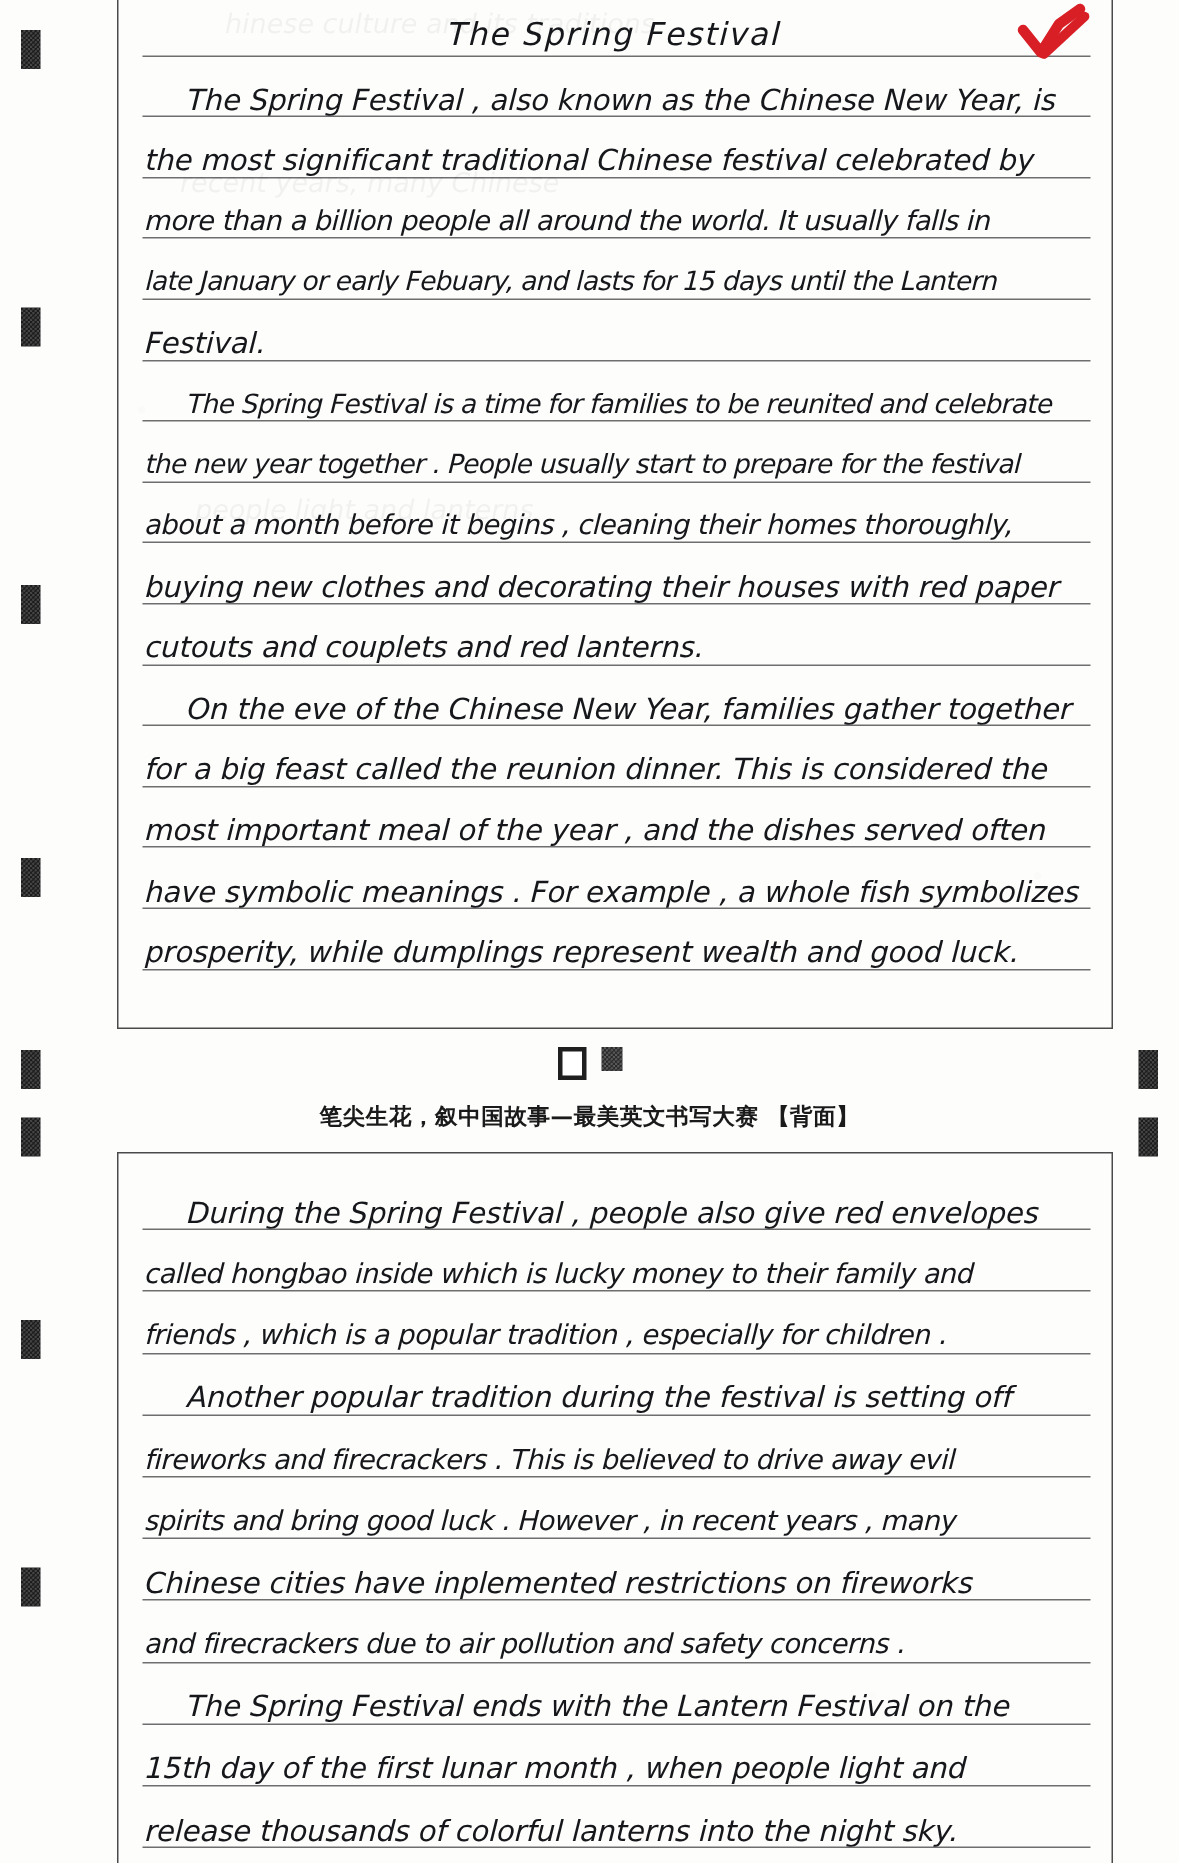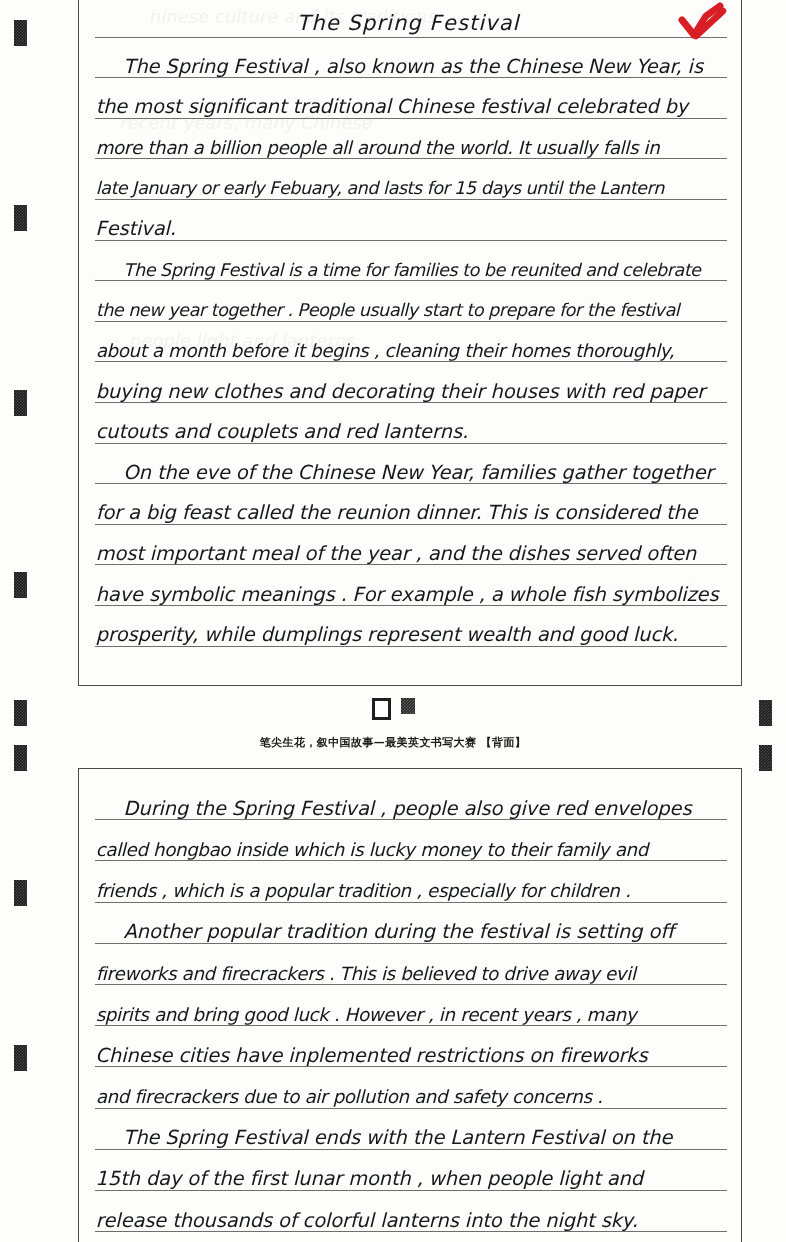--- a/index.html
+++ b/index.html
@@ -137,21 +137,21 @@
     pointer-events: none;
   }
 
   
   .caption {
     position: absolute;
     left: 0; right: 0;
     top: 735px;
     text-align: center;
     font-family: "DejaVu Sans", sans-serif;
-    font-size: 11px;
+    font-size: 15px;
     color: #1a1a1a;
     letter-spacing: .4px;
     font-weight: 600;
   }
 
   
   .ghost {
     position: absolute;
     color: rgba(30,30,30,.055);
     font-family: "DejaVu Sans", sans-serif;

